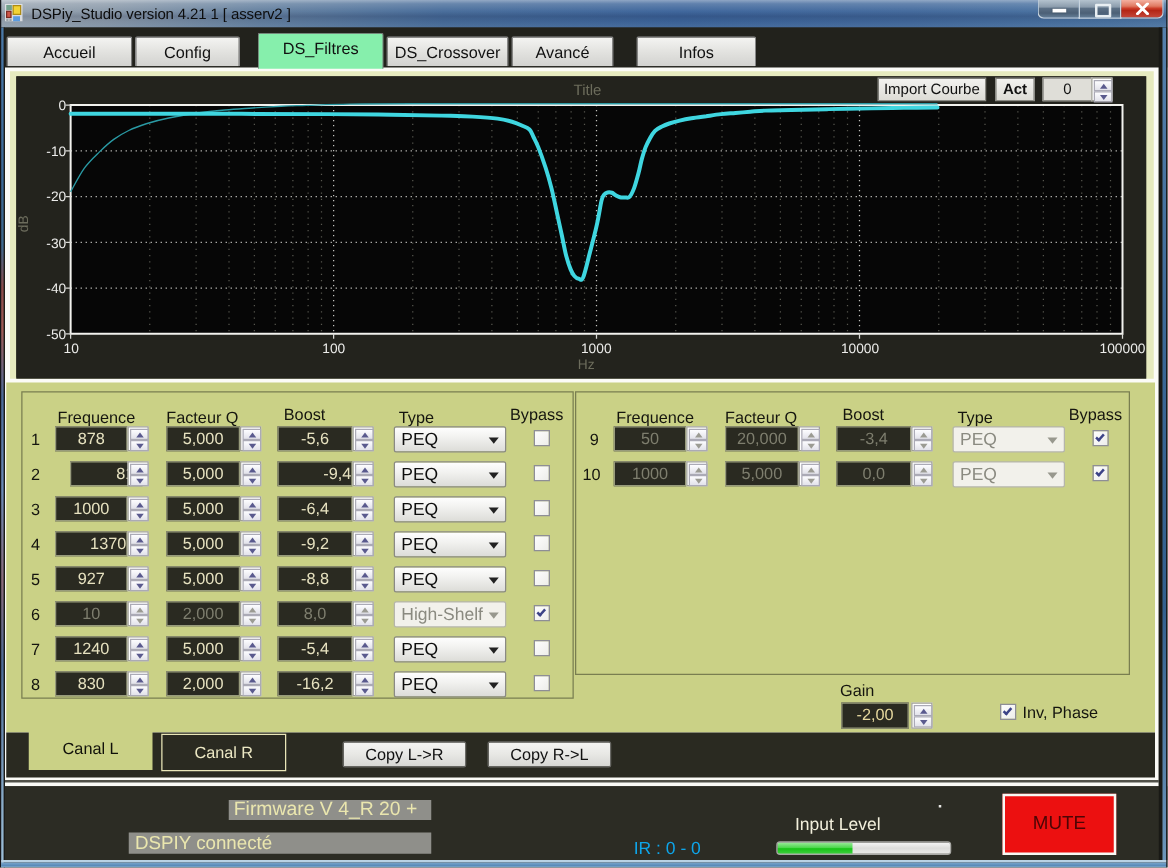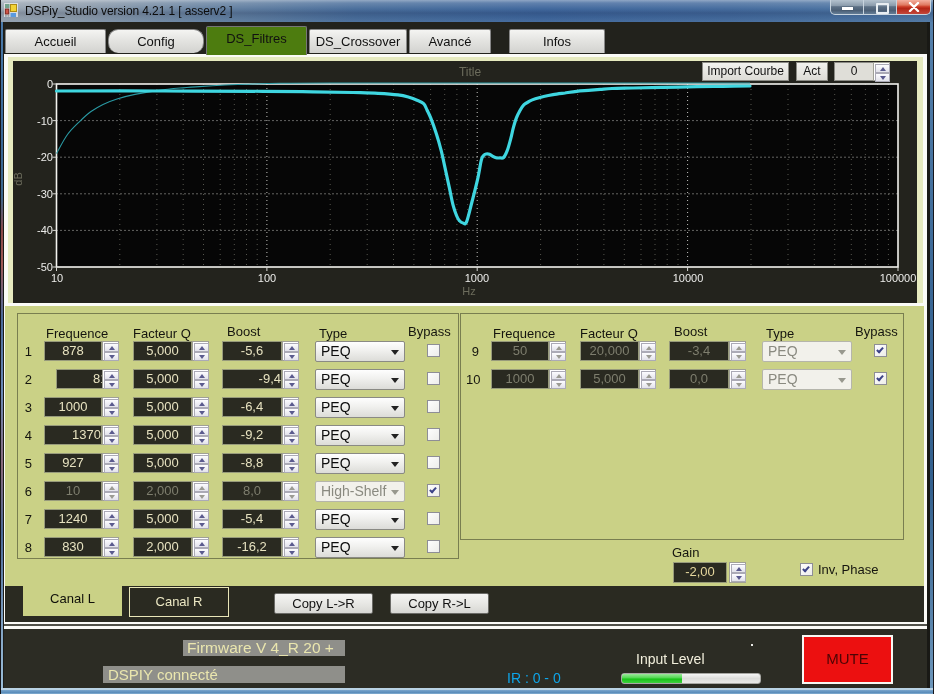--- a/index.html
+++ b/index.html
@@ -15,21 +15,21 @@
 #caps{left:830px;top:0;width:101px;height:15px;}
 .cap{position:absolute;top:0;height:15px;border:1px solid #c8d4de;border-top:none;box-sizing:border-box;}
 #cmin{left:0;width:34px;border-radius:0 0 0 5px;background:linear-gradient(180deg,#b4c2ce 0,#8b9cac 40%,#5c7085 48%,#4c6076 75%,#647d96 100%);}
 #cmax{left:33px;width:34px;background:linear-gradient(180deg,#b4c2ce 0,#8b9cac 40%,#5c7085 48%,#4c6076 75%,#647d96 100%);}
 #cclose{left:66px;width:35px;border-radius:0 0 5px 0;background:linear-gradient(180deg,#f4b0a0 0,#e07a62 35%,#cc3d28 48%,#b42616 60%,#c3473a 100%);}
 
 #appicon{left:4px;top:3px;width:14px;height:14px;}
 
 .tab{position:absolute;top:29px;height:24px;background:linear-gradient(180deg,#f4f4f2 0,#e4e4e1 45%,#d2d2cf 100%);
   border:1px solid #888;border-bottom:none;border-radius:2px 2px 0 0;box-sizing:border-box;color:#111;font-size:13px;text-align:center;line-height:23px;}
-#tabactive{top:26px;height:29px;background:#4d7c0f;border:1px solid #777;border-bottom:none;z-index:3;}
+#tabactive{top:26px;height:29px;background:#86efac;border:1px solid #777;border-bottom:none;z-index:3;}
 
 #container{left:4px;top:54px;width:923px;height:575px;background:#fbfbf7;}
 #chartcream{left:8px;top:57px;width:915px;height:246px;background:#e6eabf;}
 #chartdark{left:13px;top:61px;width:904px;height:242px;background:#23231d;}
 
 .chbtn{position:absolute;top:62px;height:19px;background:linear-gradient(180deg,#f2f2ef 0,#dddcd6 100%);
   border:1px solid #8b8b85;box-sizing:border-box;color:#111;font-size:12px;text-align:center;line-height:17px;}
 
 #olive{left:5px;top:306px;width:919px;height:280px;background:#cad186;}
 .gbox{position:absolute;border:1px solid #797e50;box-sizing:border-box;}
@@ -105,21 +105,21 @@
     </div>
  <div class="cap" id="cclose">
       <svg style="position:absolute;left:11px;top:2px;" width="12" height="10">
         <path d="M2,1 L10,9 M10,1 L2,9" stroke="#fff" stroke-width="2.4" stroke-linecap="round"></path>
       </svg>
     </div>
 </div>
 <div class="abs" style="left:0;top:22px;width:934px;height:32px;background:#22221c;"></div>
 
 <div class="tab" style="left:5px;width:101px;">Accueil</div>
-<div class="tab" style="left:108px;width:96px;border-radius:10px;">Config</div>
+<div class="tab" style="left:108px;width:84px;">Config</div>
 <div class="tab" id="tabactive" style="left:206px;width:101px;">DS_Filtres</div>
 <div class="tab" style="left:309px;width:98px;">DS_Crossover</div>
 <div class="tab" style="left:409px;width:82px;">Avancé</div>
 <div class="tab" style="left:509px;width:96px;">Infos</div>
 
 <div class="abs" id="container"></div>
 <div class="abs" id="chartcream"></div>
 <div class="abs" id="chartdark"></div>
 <div id="chartsvg" class="abs" style="left:13px;top:61px;">
     <svg width="904" height="242" style="display:block">
@@ -141,21 +141,21 @@
 <text x="40" y="173" fill="#ececea" font-size="11" text-anchor="end">-40</text>
 <text x="40" y="210" fill="#ececea" font-size="11" text-anchor="end">-50</text>
 <text x="44" y="221" fill="#ececea" font-size="11" text-anchor="middle">10</text>
 <text x="254" y="221" fill="#ececea" font-size="11" text-anchor="middle">100</text>
 <text x="464" y="221" fill="#ececea" font-size="11" text-anchor="middle">1000</text>
 <text x="675" y="221" fill="#ececea" font-size="11" text-anchor="middle">10000</text>
 <text x="885" y="221" fill="#ececea" font-size="11" text-anchor="middle">100000</text>
 </svg>
   </div>
 <div class="chbtn" style="left:702px;width:87px;">Import Courbe</div>
-<div class="chbtn" style="left:796px;width:32px;">Act</div>
+<div class="chbtn" style="left:796px;width:32px;font-weight:bold;">Act</div>
 <div class="chbtn" style="left:834px;width:40px;background:#dfded8;">0</div>
 <div class="spin" style="left:873px;top:62px;height:19px;">
     <i class="up"></i>
     <i class="dn"></i>
   </div>
 
 <div class="abs" id="olive"></div>
 <div class="gbox" style="left:17px;top:313px;width:442px;height:246px;"></div>
 <div class="gbox" style="left:460px;top:313px;width:444px;height:227px;"></div>
 <div class="hdr" style="left:46px;top:326px;">Frequence</div>

